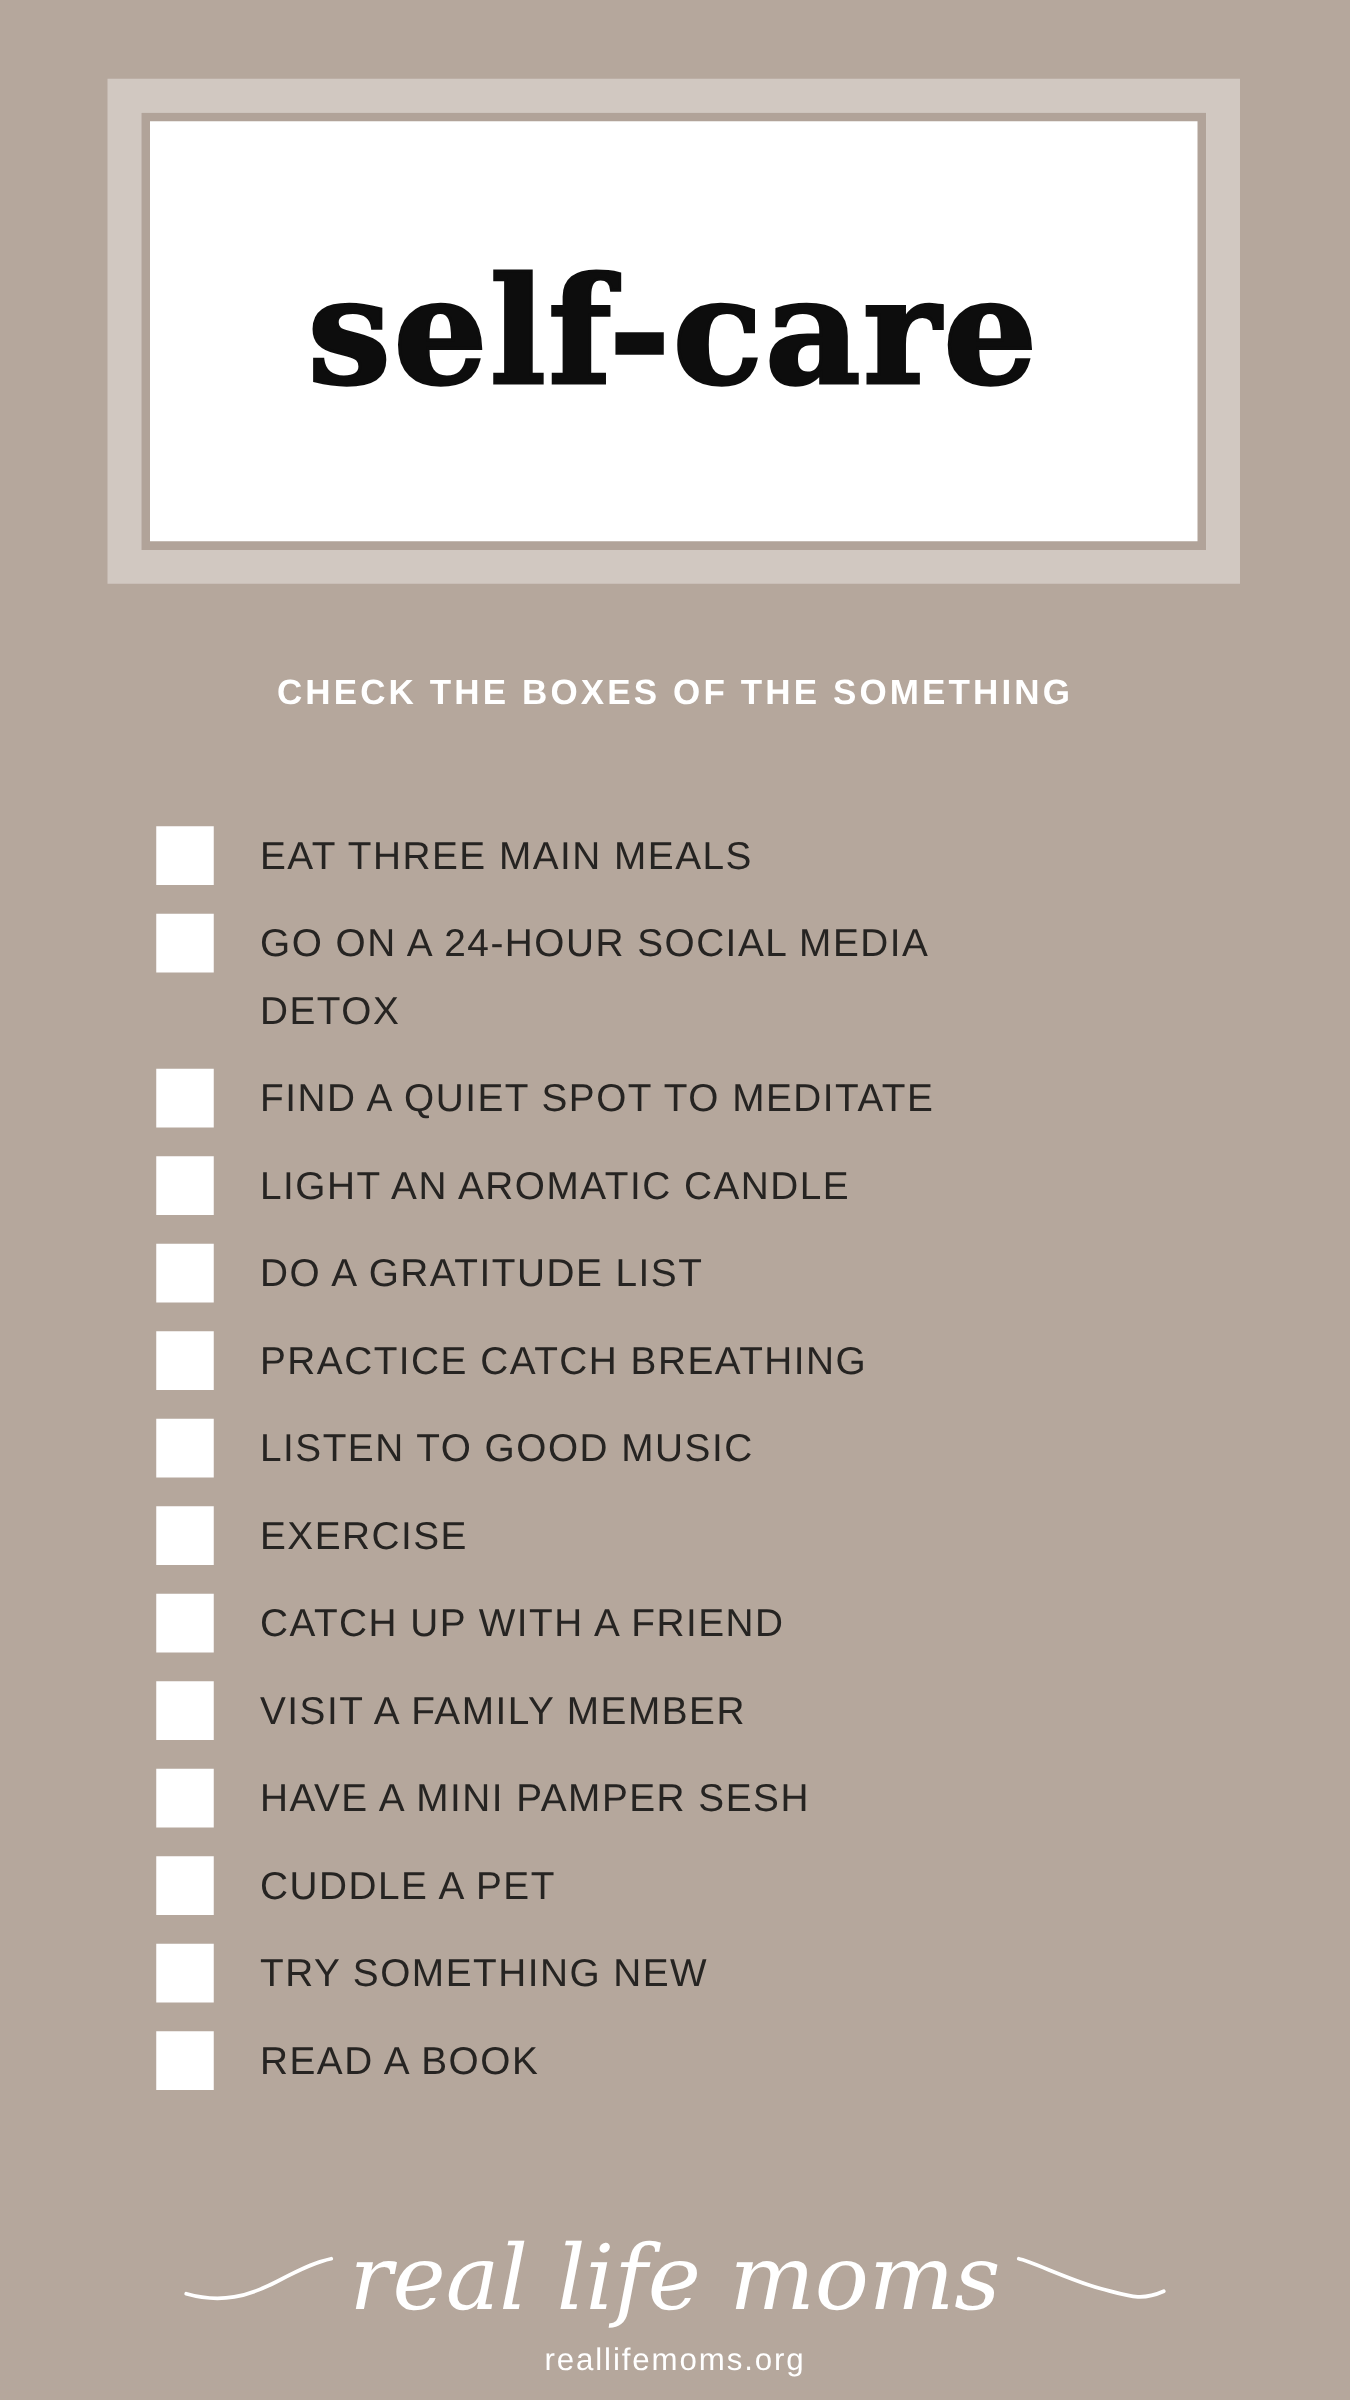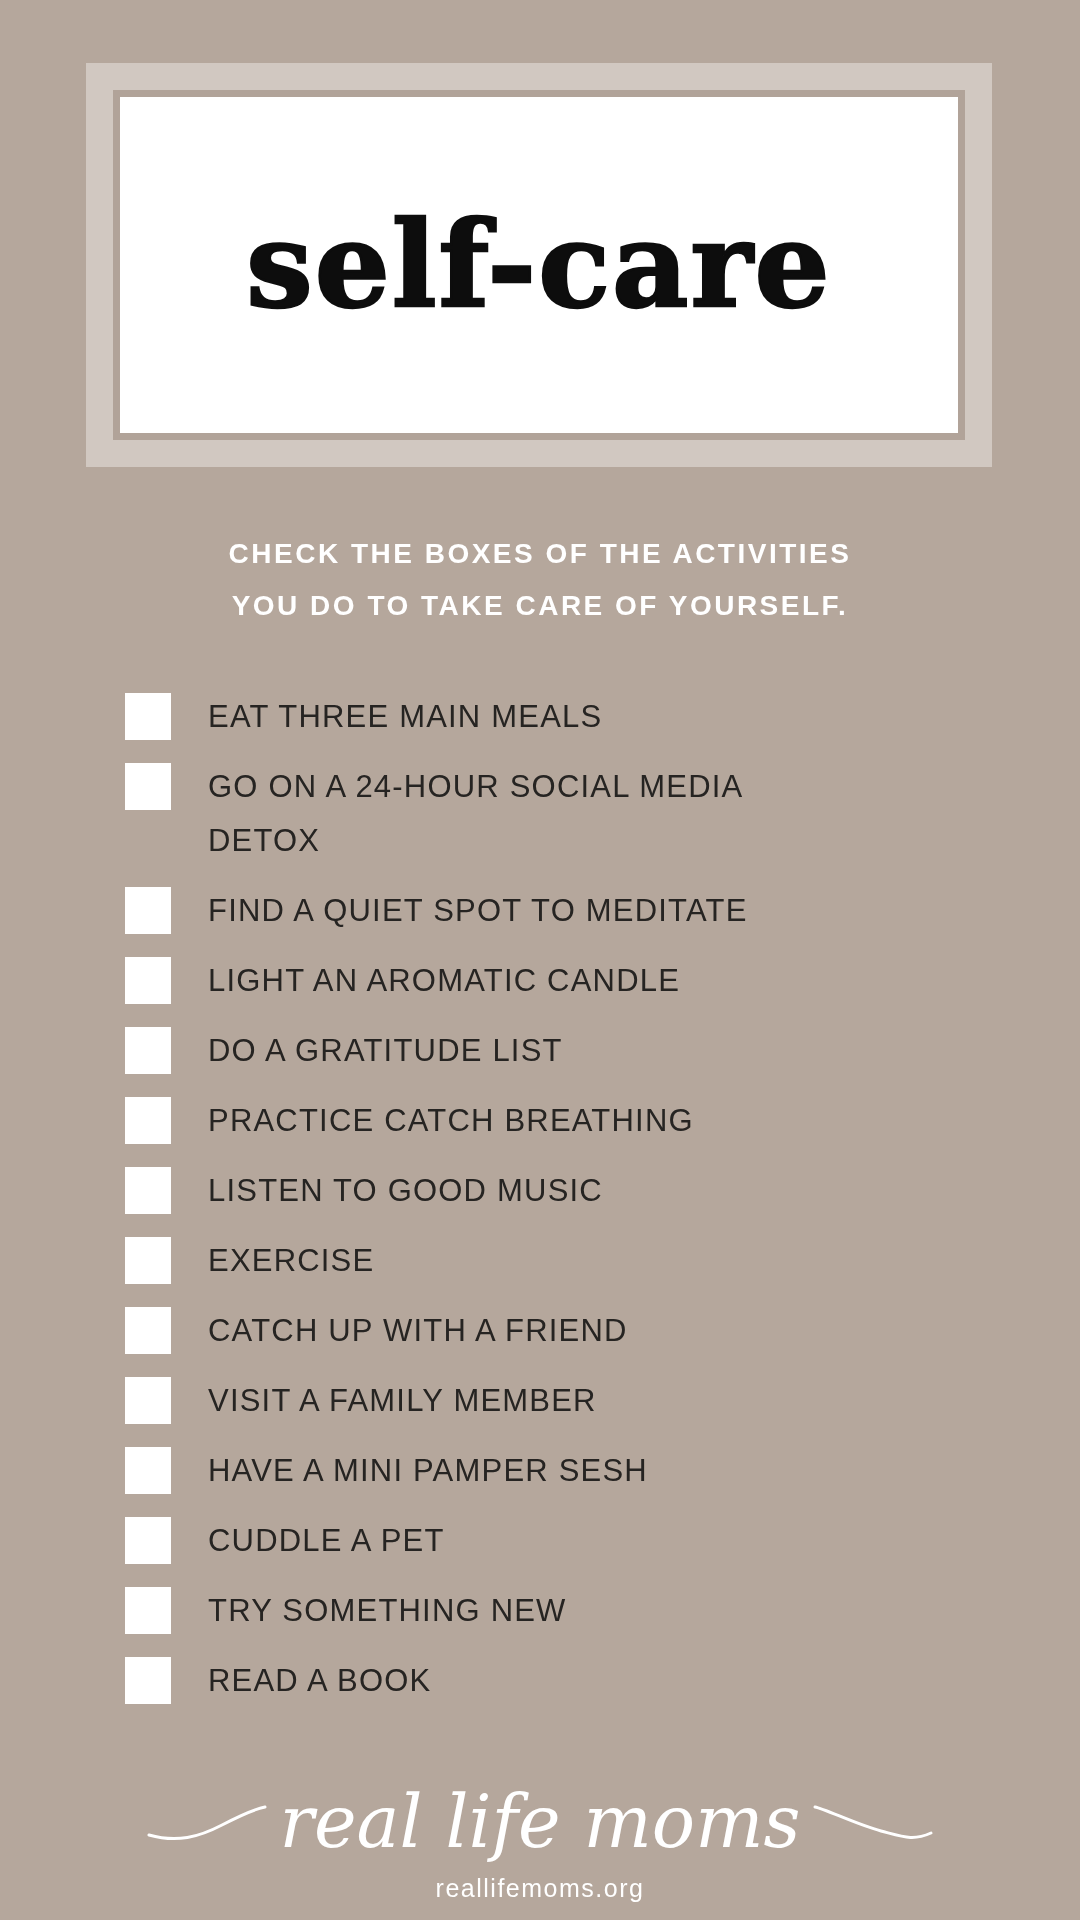--- a/index.html
+++ b/index.html
@@ -51,21 +51,21 @@
     text-align:center;
     color:var(--white);
     font-weight:bold;
     font-size:28px;
     letter-spacing:2.5px;
     line-height:52px;
   }
 
   
   .checklist{
-    position:absolute;top:690px;left:125px;width:840px;
+    position:absolute;top:658px;left:125px;width:840px;
   }
   .item{
     display:flex;align-items:flex-start;
     margin-bottom:16px;
   }
   .checkbox{
     flex:none;
     width:46px;height:47px;
     background:var(--white);
     margin-top:3px;margin-right:37px;
@@ -107,22 +107,21 @@
 </head>
 <body>
 
 <div class="frame">
   <div class="frame-inner">
     <div class="title-line">self-care</div>
   </div>
 </div>
 
 <div class="subtitle">
-  <div>CHECK THE BOXES OF THE ACTIVITIES</div>
-  <div>YOU DO TO TAKE CARE OF YOURSELF.</div>
+  <div>CHECK THE BOXES OF THE SOMETHING</div>
 </div>
 
 <div class="checklist">
     <div class="item">
       <span class="checkbox"></span>
       <span class="label">EAT THREE MAIN MEALS</span>
     </div>
     <div class="item">
       <span class="checkbox"></span>
       <span class="label">GO ON A 24-HOUR SOCIAL MEDIA

